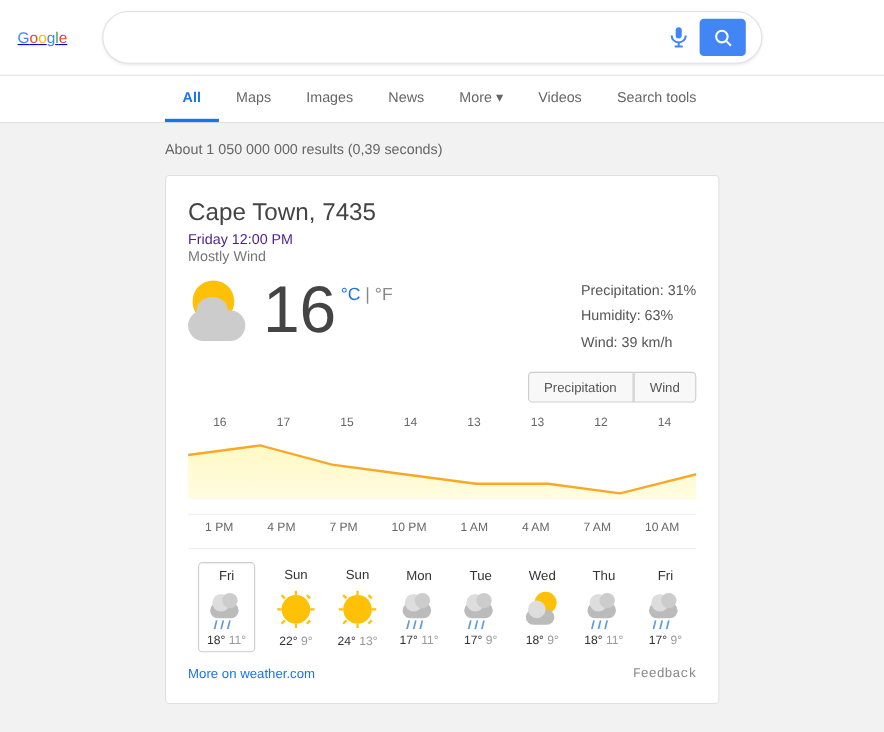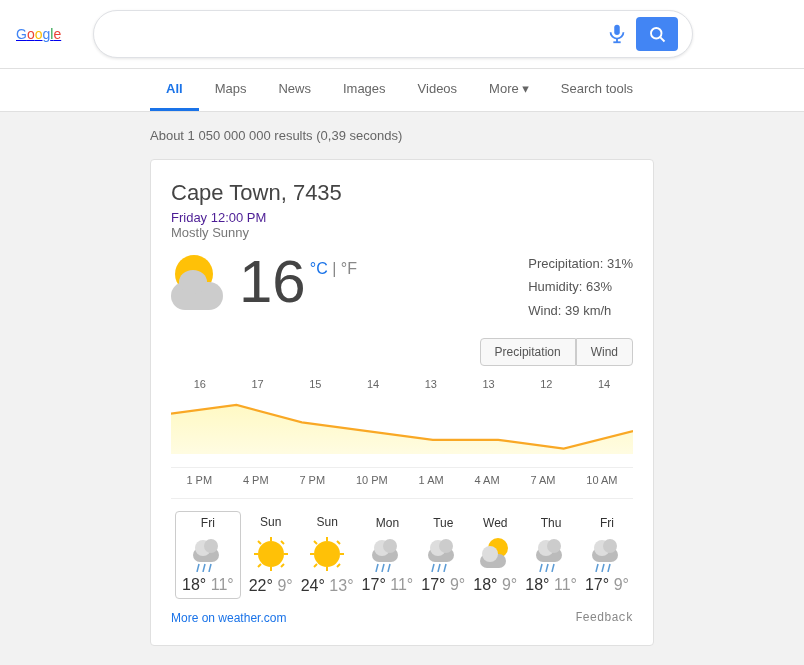--- a/index.html
+++ b/index.html
@@ -243,21 +243,21 @@
       font-size: 12px;
       color: #555;
       justify-content: center;
     }
     .day-col.active {
       border: 1px solid #ccc;
       border-radius: 4px;
       padding: 4px 6px;
     }
     .day-name { font-size: 12px; color: #333; margin-bottom: 2px; }
-    .day-temps { color: #555; font-size: 16px; }
+    .day-temps { color: #555; font-size: 11px; }
     .day-high { color: #333; }
     .day-low { color: #999; }
 
     
     #weather-footer {
       display: flex;
       justify-content: space-between;
       margin-top: 12px;
       font-size: 12px;
       color: #888;
@@ -286,34 +286,34 @@
         <circle cx="11" cy="11" r="7" stroke="white" stroke-width="2.5" fill="none"></circle>
         <line x1="16.5" y1="16.5" x2="22" y2="22" stroke="white" stroke-width="2.5"></line>
       </svg>
     </button>
   </div>
 </div>
 
 <div id="nav-tabs">
   <a class="nav-tab active">All</a>
   <a class="nav-tab">Maps</a>
+  <a class="nav-tab">Images</a>
   <a class="nav-tab">News</a>
-  <a class="nav-tab">Images</a>
+  <a class="nav-tab">More ▾</a>
   <a class="nav-tab">Videos</a>
-  <a class="nav-tab">More ▾</a>
   <a class="nav-tab">Search tools</a>
 </div>
 
 <div id="main">
   <div id="result-stats">About 1 050 000 000 results (0,39 seconds)</div>
 
   <div id="weather-card">
     <div id="weather-location">Cape Town, 7435</div>
     <div id="weather-time">Friday 12:00 PM</div>
-    <div id="weather-condition">Mostly Sunny</div>
+    <div id="weather-condition">Mostly Wind</div>
 
     <div id="weather-main">
       <div id="weather-left">
 
         <div id="weather-icon-area">
           <div class="sun-circle"></div>
           <div class="cloud-shape"></div>
         </div>
         <div style="display:flex; align-items:flex-start;">
           <span id="temp-display">16</span>

